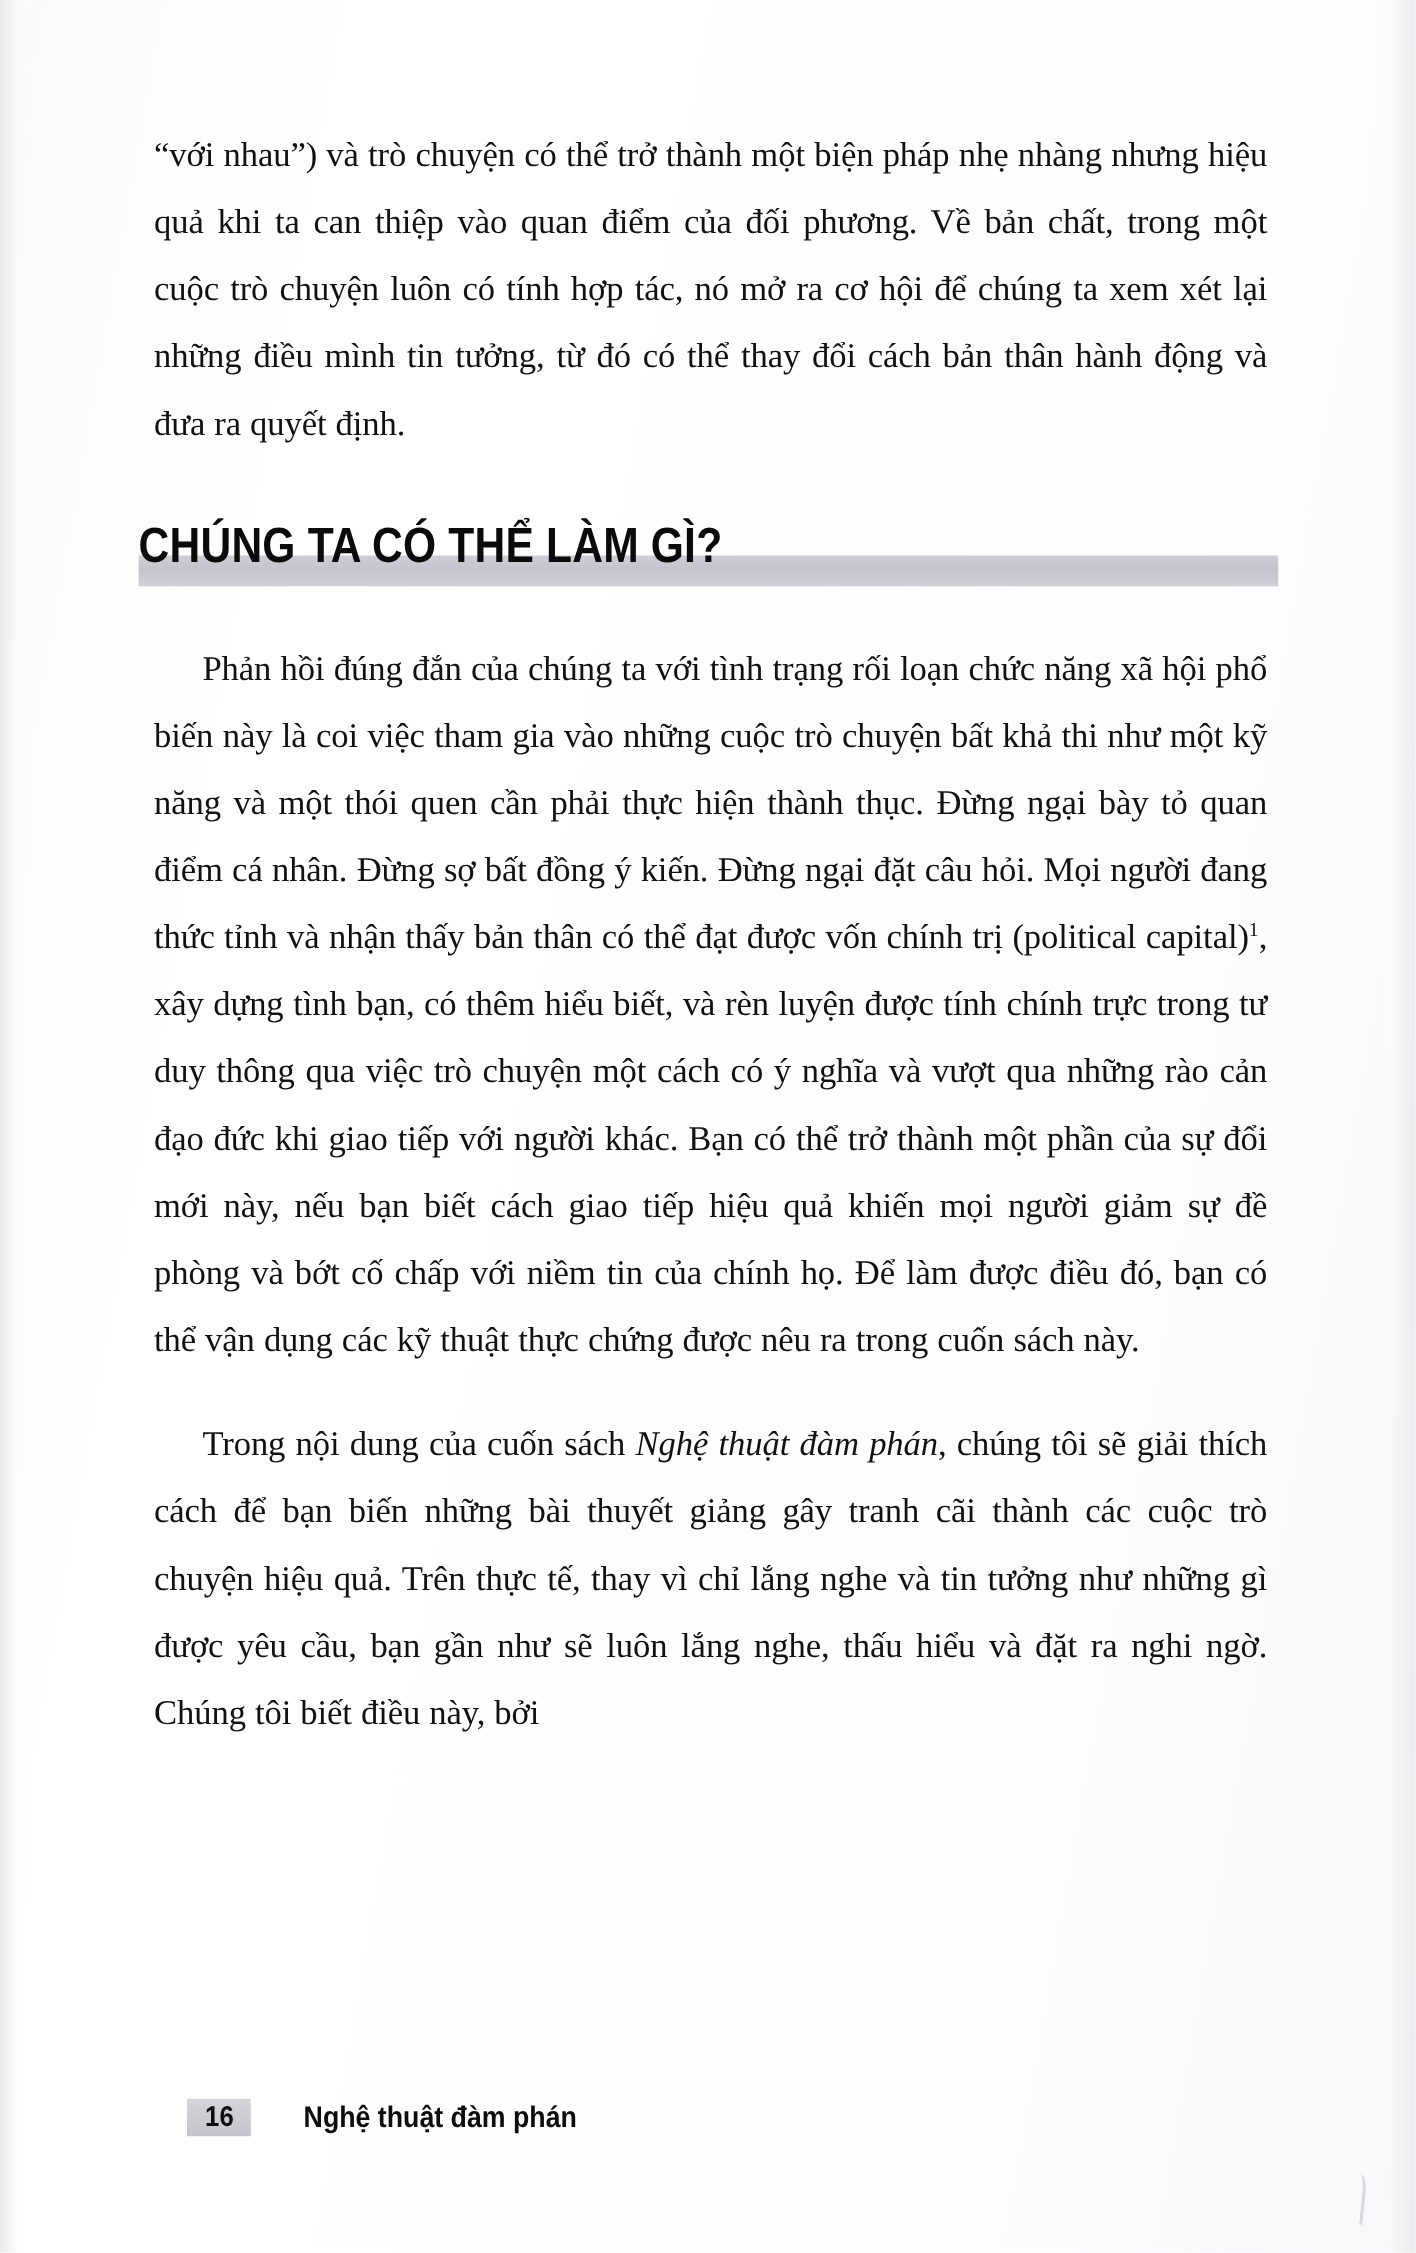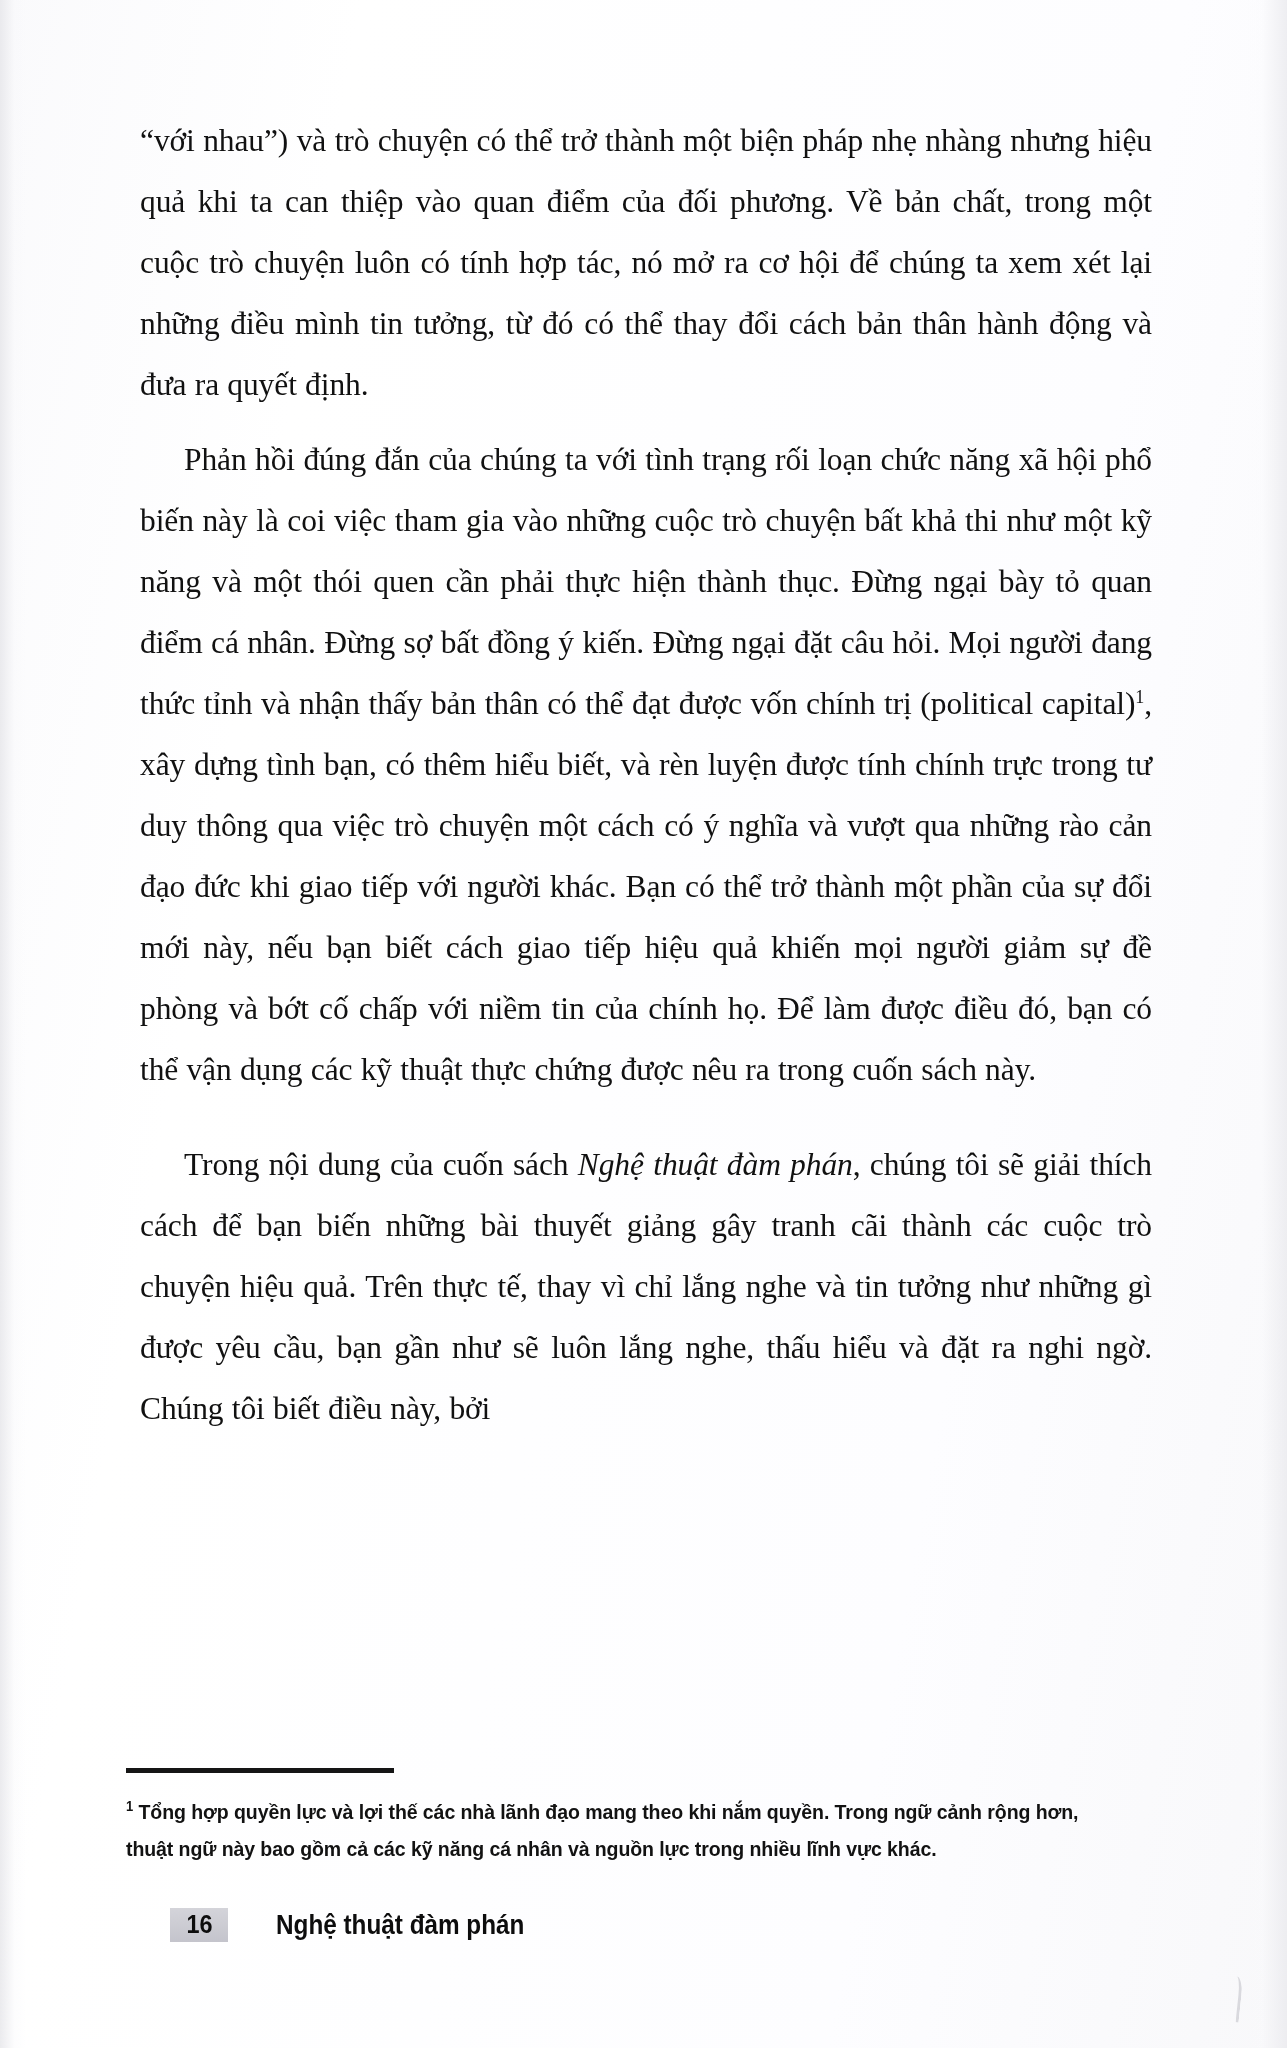--- a/index.html
+++ b/index.html
@@ -178,33 +178,33 @@
 <body>
 
 <div class="page">
   <div class="page-edge-left"></div>
   <div class="page-edge-right"></div>
 
   <div class="content">
 
     <p class="body-par">“với nhau”) và trò chuyện có thể trở thành một biện pháp nhẹ nhàng nhưng hiệu quả khi ta can thiệp vào quan điểm của đối phương. Về bản chất, trong một cuộc trò chuyện luôn có tính hợp tác, nó mở ra cơ hội để chúng ta xem xét lại những điều mình tin tưởng, từ đó có thể thay đổi cách bản thân hành động và đưa ra quyết định.</p>
 
+    <div class="heading-wrap">
+      <div class="heading-bar"></div>
+      <div class="heading-text">CHÚNG TA CÓ THỂ LÀM GÌ?</div>
+    </div>
 
     <p class="body-par indent"><span>Phản hồi đúng đắn của chúng ta với tình trạng rối loạn chức năng xã hội phổ biến này là coi việc tham gia vào những cuộc trò chuyện bất khả thi như một kỹ năng và một thói quen cần phải thực hiện thành thục. Đừng ngại bày tỏ quan điểm cá nhân. Đừng sợ bất đồng ý kiến. Đừng ngại đặt câu hỏi. Mọi người đang thức tỉnh và nhận thấy bản thân có thể đạt được vốn chính trị (political capital)</span><sup class="fn-ref">1</sup><span>, xây dựng tình bạn, có thêm hiểu biết, và rèn luyện được tính chính trực trong tư duy thông qua việc trò chuyện một cách có ý nghĩa và vượt qua những rào cản đạo đức khi giao tiếp với người khác. Bạn có thể trở thành một phần của sự đổi mới này, nếu bạn biết cách giao tiếp hiệu quả khiến mọi người giảm sự đề phòng và bớt cố chấp với niềm tin của chính họ. Để làm được điều đó, bạn có thể vận dụng các kỹ thuật thực chứng được nêu ra trong cuốn sách này.</span></p>
 
     <div class="par-gap-sm"></div>
 
     <p class="body-par indent"><span>Trong nội dung của cuốn sách </span><em class="title-italic">Nghệ thuật đàm phán</em><span>, chúng tôi sẽ giải thích cách để bạn biến những bài thuyết giảng gây tranh cãi thành các cuộc trò chuyện hiệu quả. Trên thực tế, thay vì chỉ lắng nghe và tin tưởng như những gì được yêu cầu, bạn gần như sẽ luôn lắng nghe, thấu hiểu và đặt ra nghi ngờ. Chúng tôi biết điều này, bởi</span></p>
 
   </div>
 
-  <div class="footnote">
-    <div class="footnote-rule"></div>
-    <p class="footnote-text"><sup>1</sup> <span>Tổng hợp quyền lực và lợi thế các nhà lãnh đạo mang theo khi nắm quyền. Trong ngữ cảnh rộng hơn, thuật ngữ này bao gồm cả các kỹ năng cá nhân và nguồn lực trong nhiều lĩnh vực khác.</span></p>
-  </div>
 
   <div class="page-footer">
     <span class="folio-box"><span class="folio-num">16</span></span>
     <span class="footer-title">Nghệ thuật đàm phán</span>
   </div>
 
   <div class="curl"></div>
 </div>
 
 </body></html>

